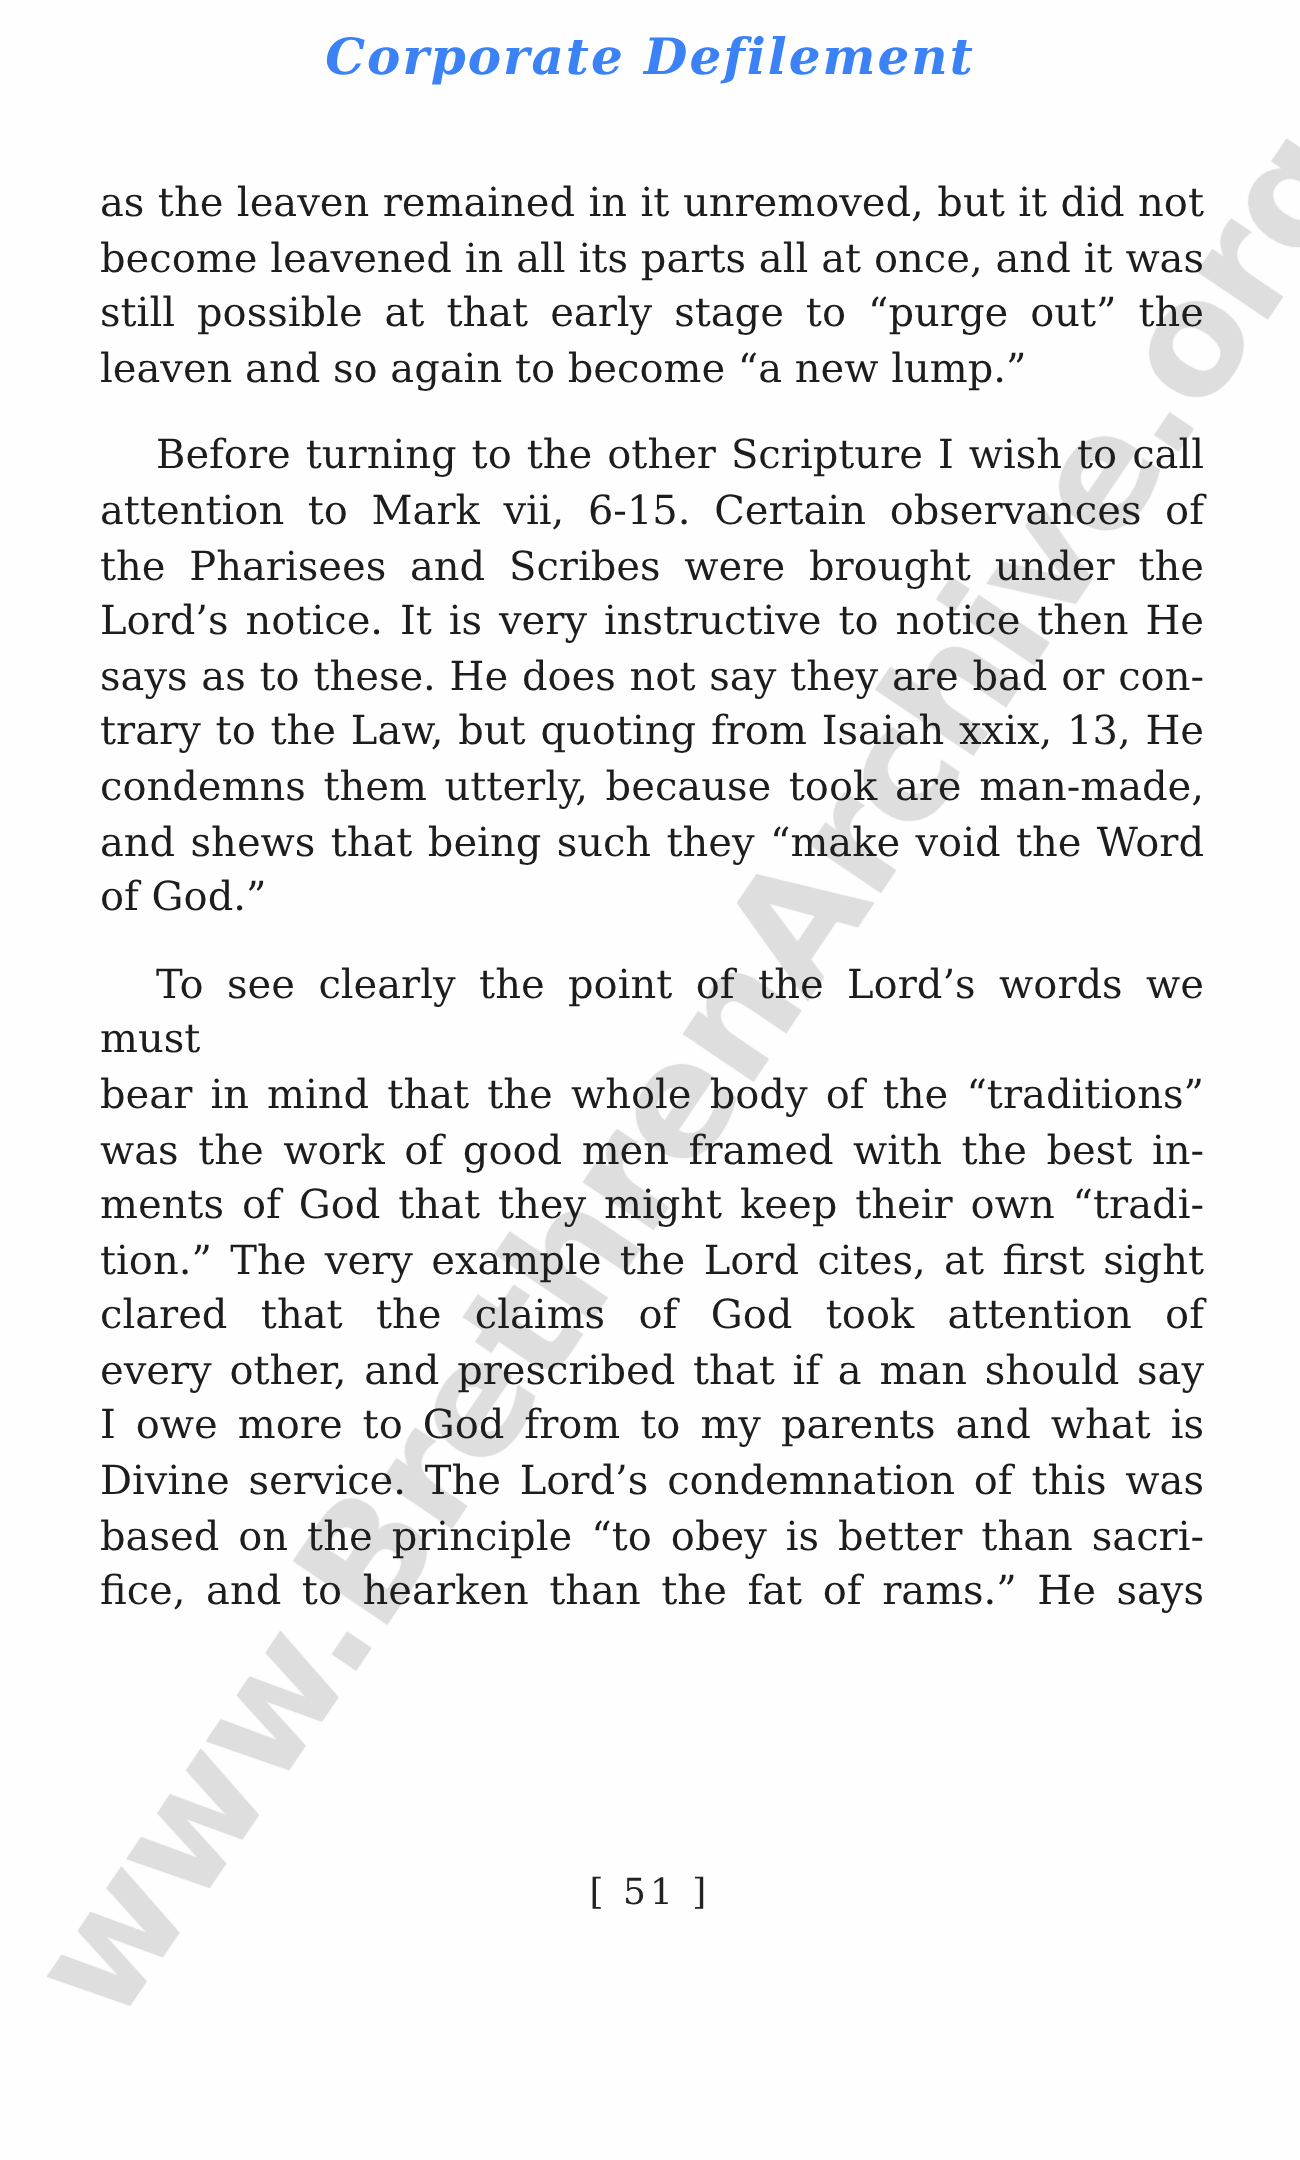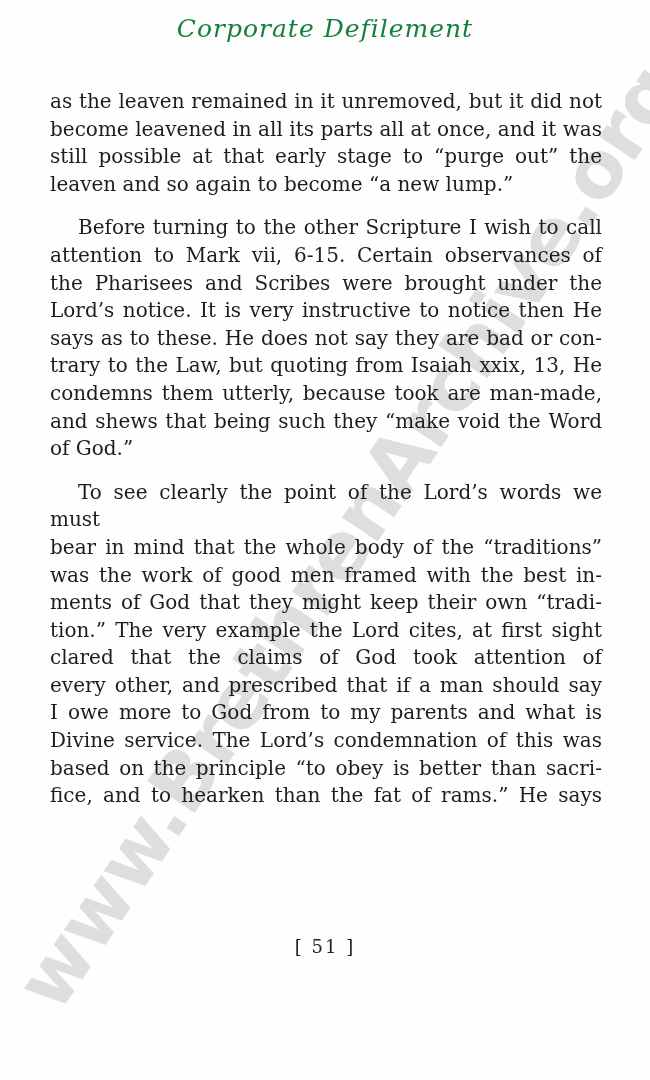--- a/index.html
+++ b/index.html
@@ -33,22 +33,23 @@
   }
   .running-header {
     position: absolute;
     top: 14px;
     left: 0;
     width: 650px;
     text-align: center;
     font-style: italic;
     font-size: 25px;
     letter-spacing: 1px;
-    color: #15803d;
+    color: #3b82f6;
     z-index: 1;
+    font-weight: bold;
   }
   .page-body {
     position: absolute;
     top: 72px;
     left: 34px;
     width: 584px;
     font-size: 20px;
     line-height: 27.6px;
     color: #1d1d1d;
     z-index: 1;

